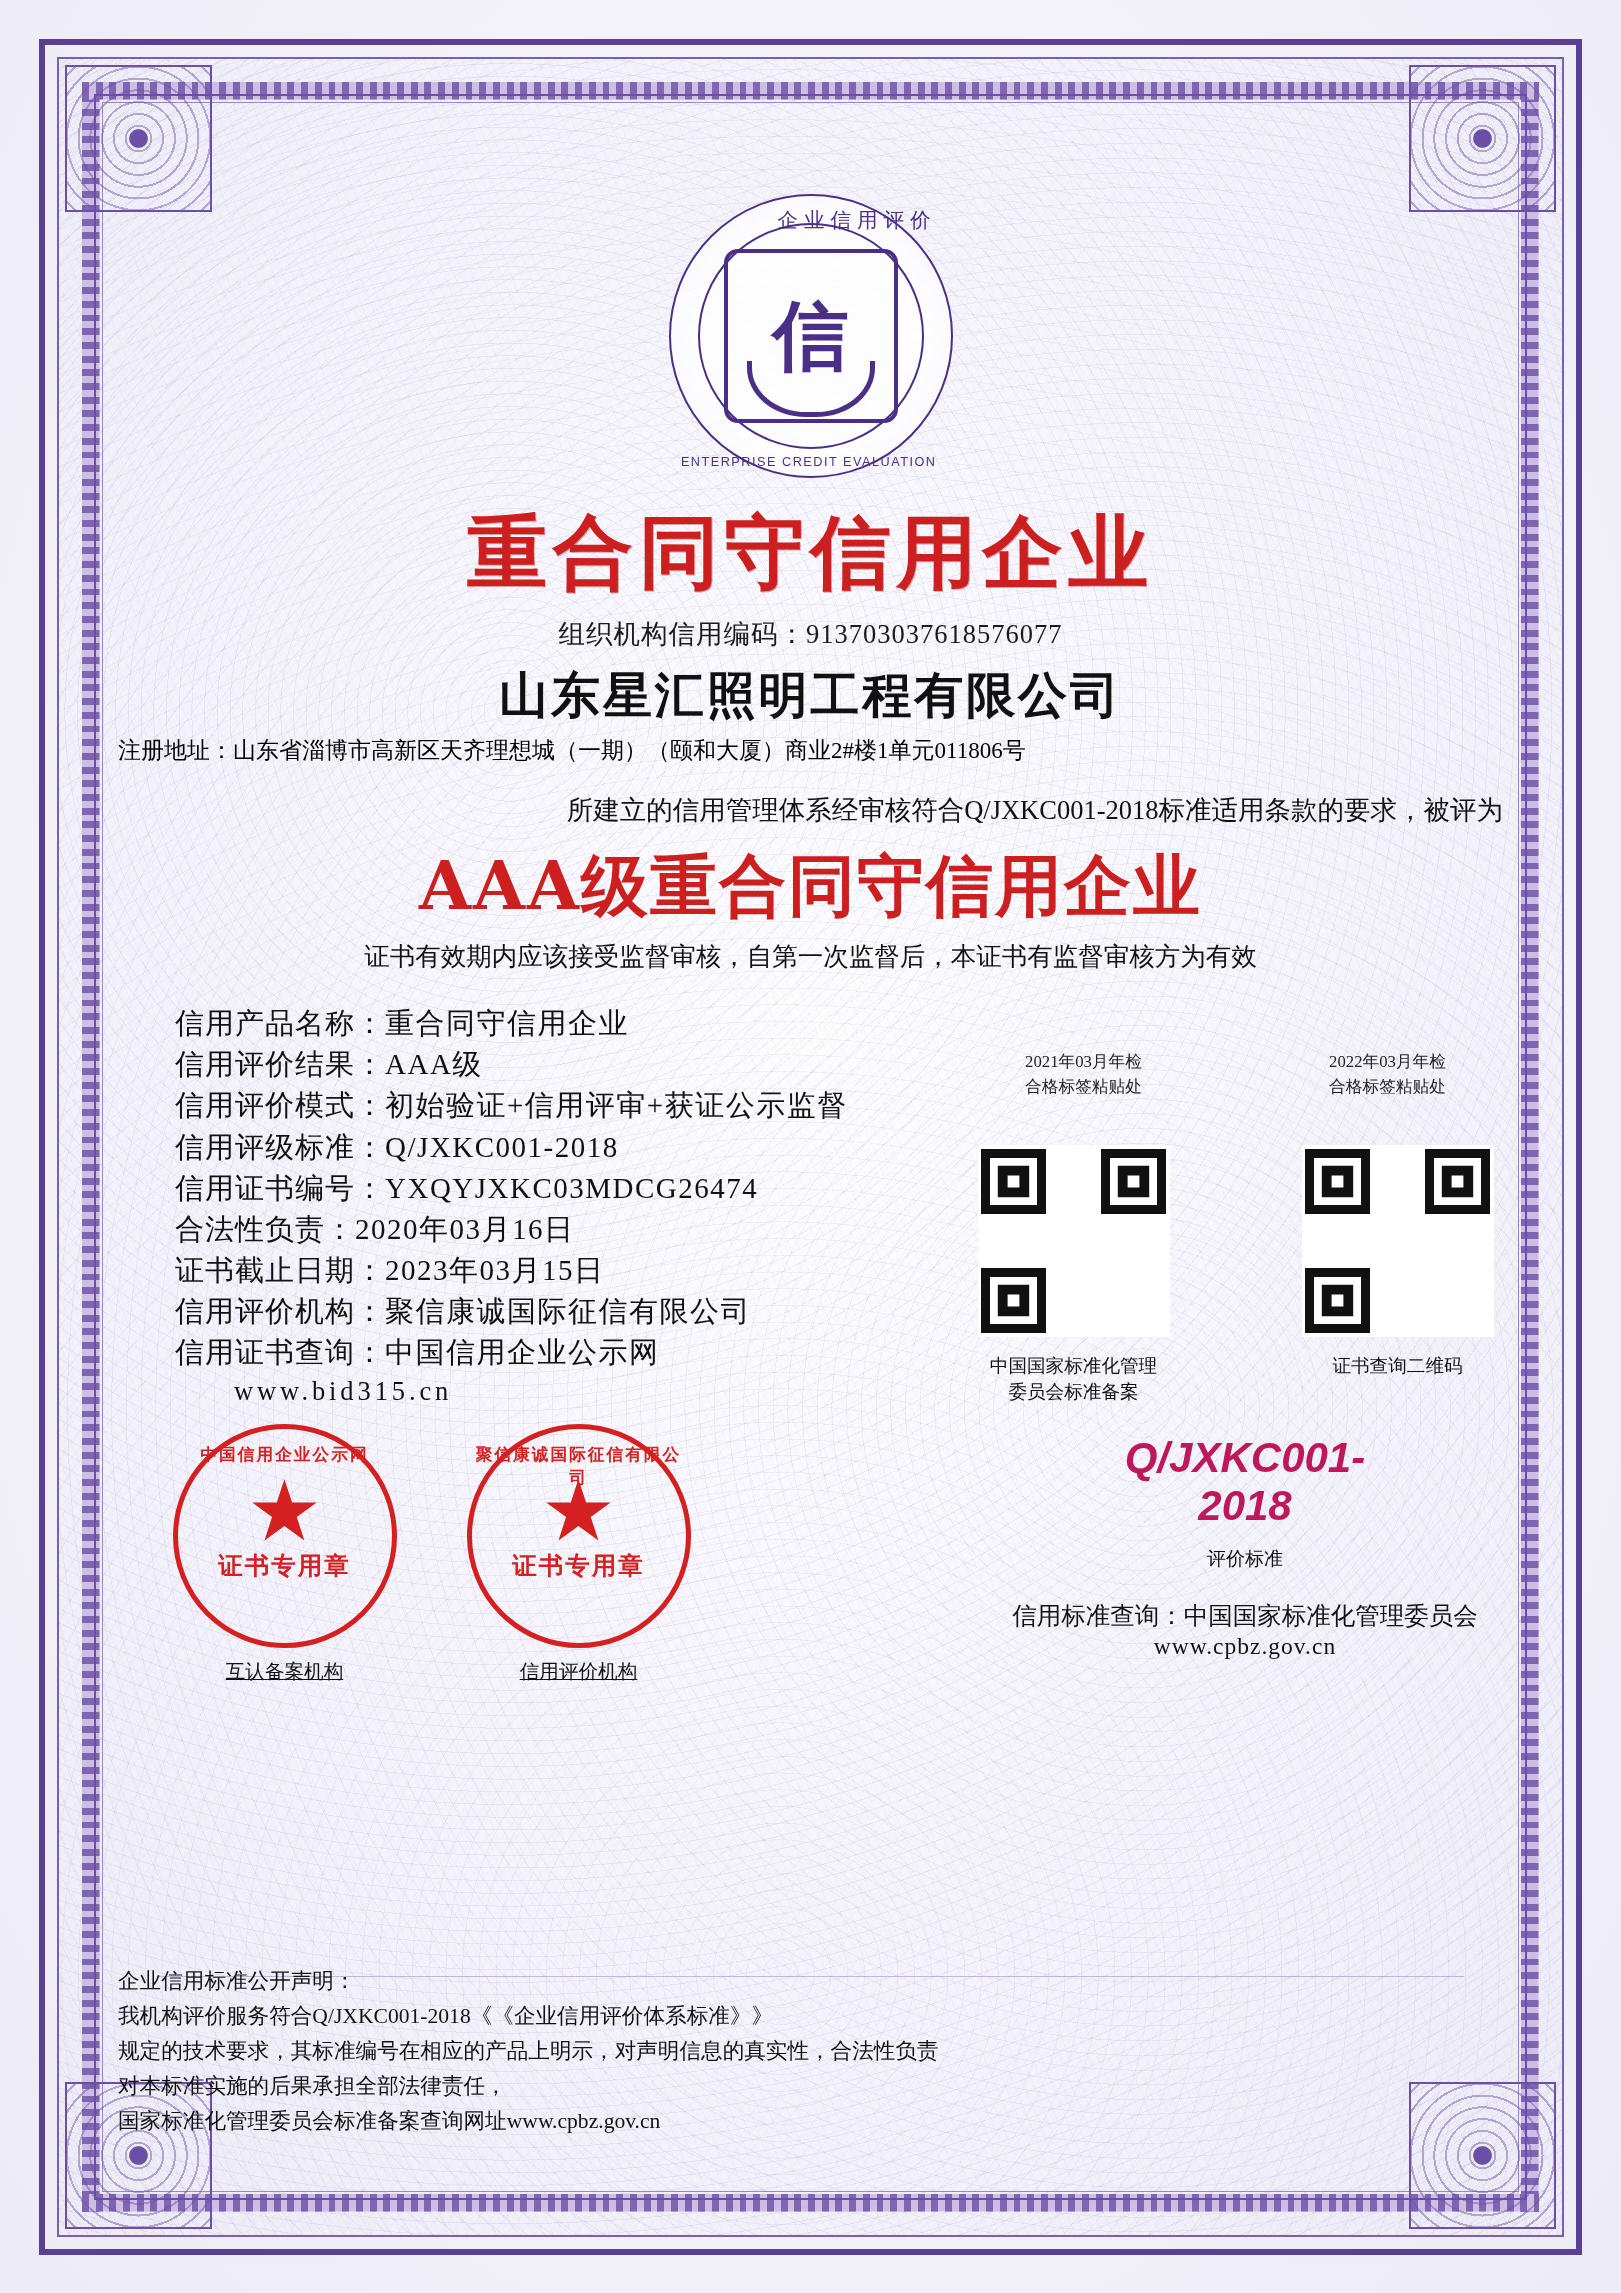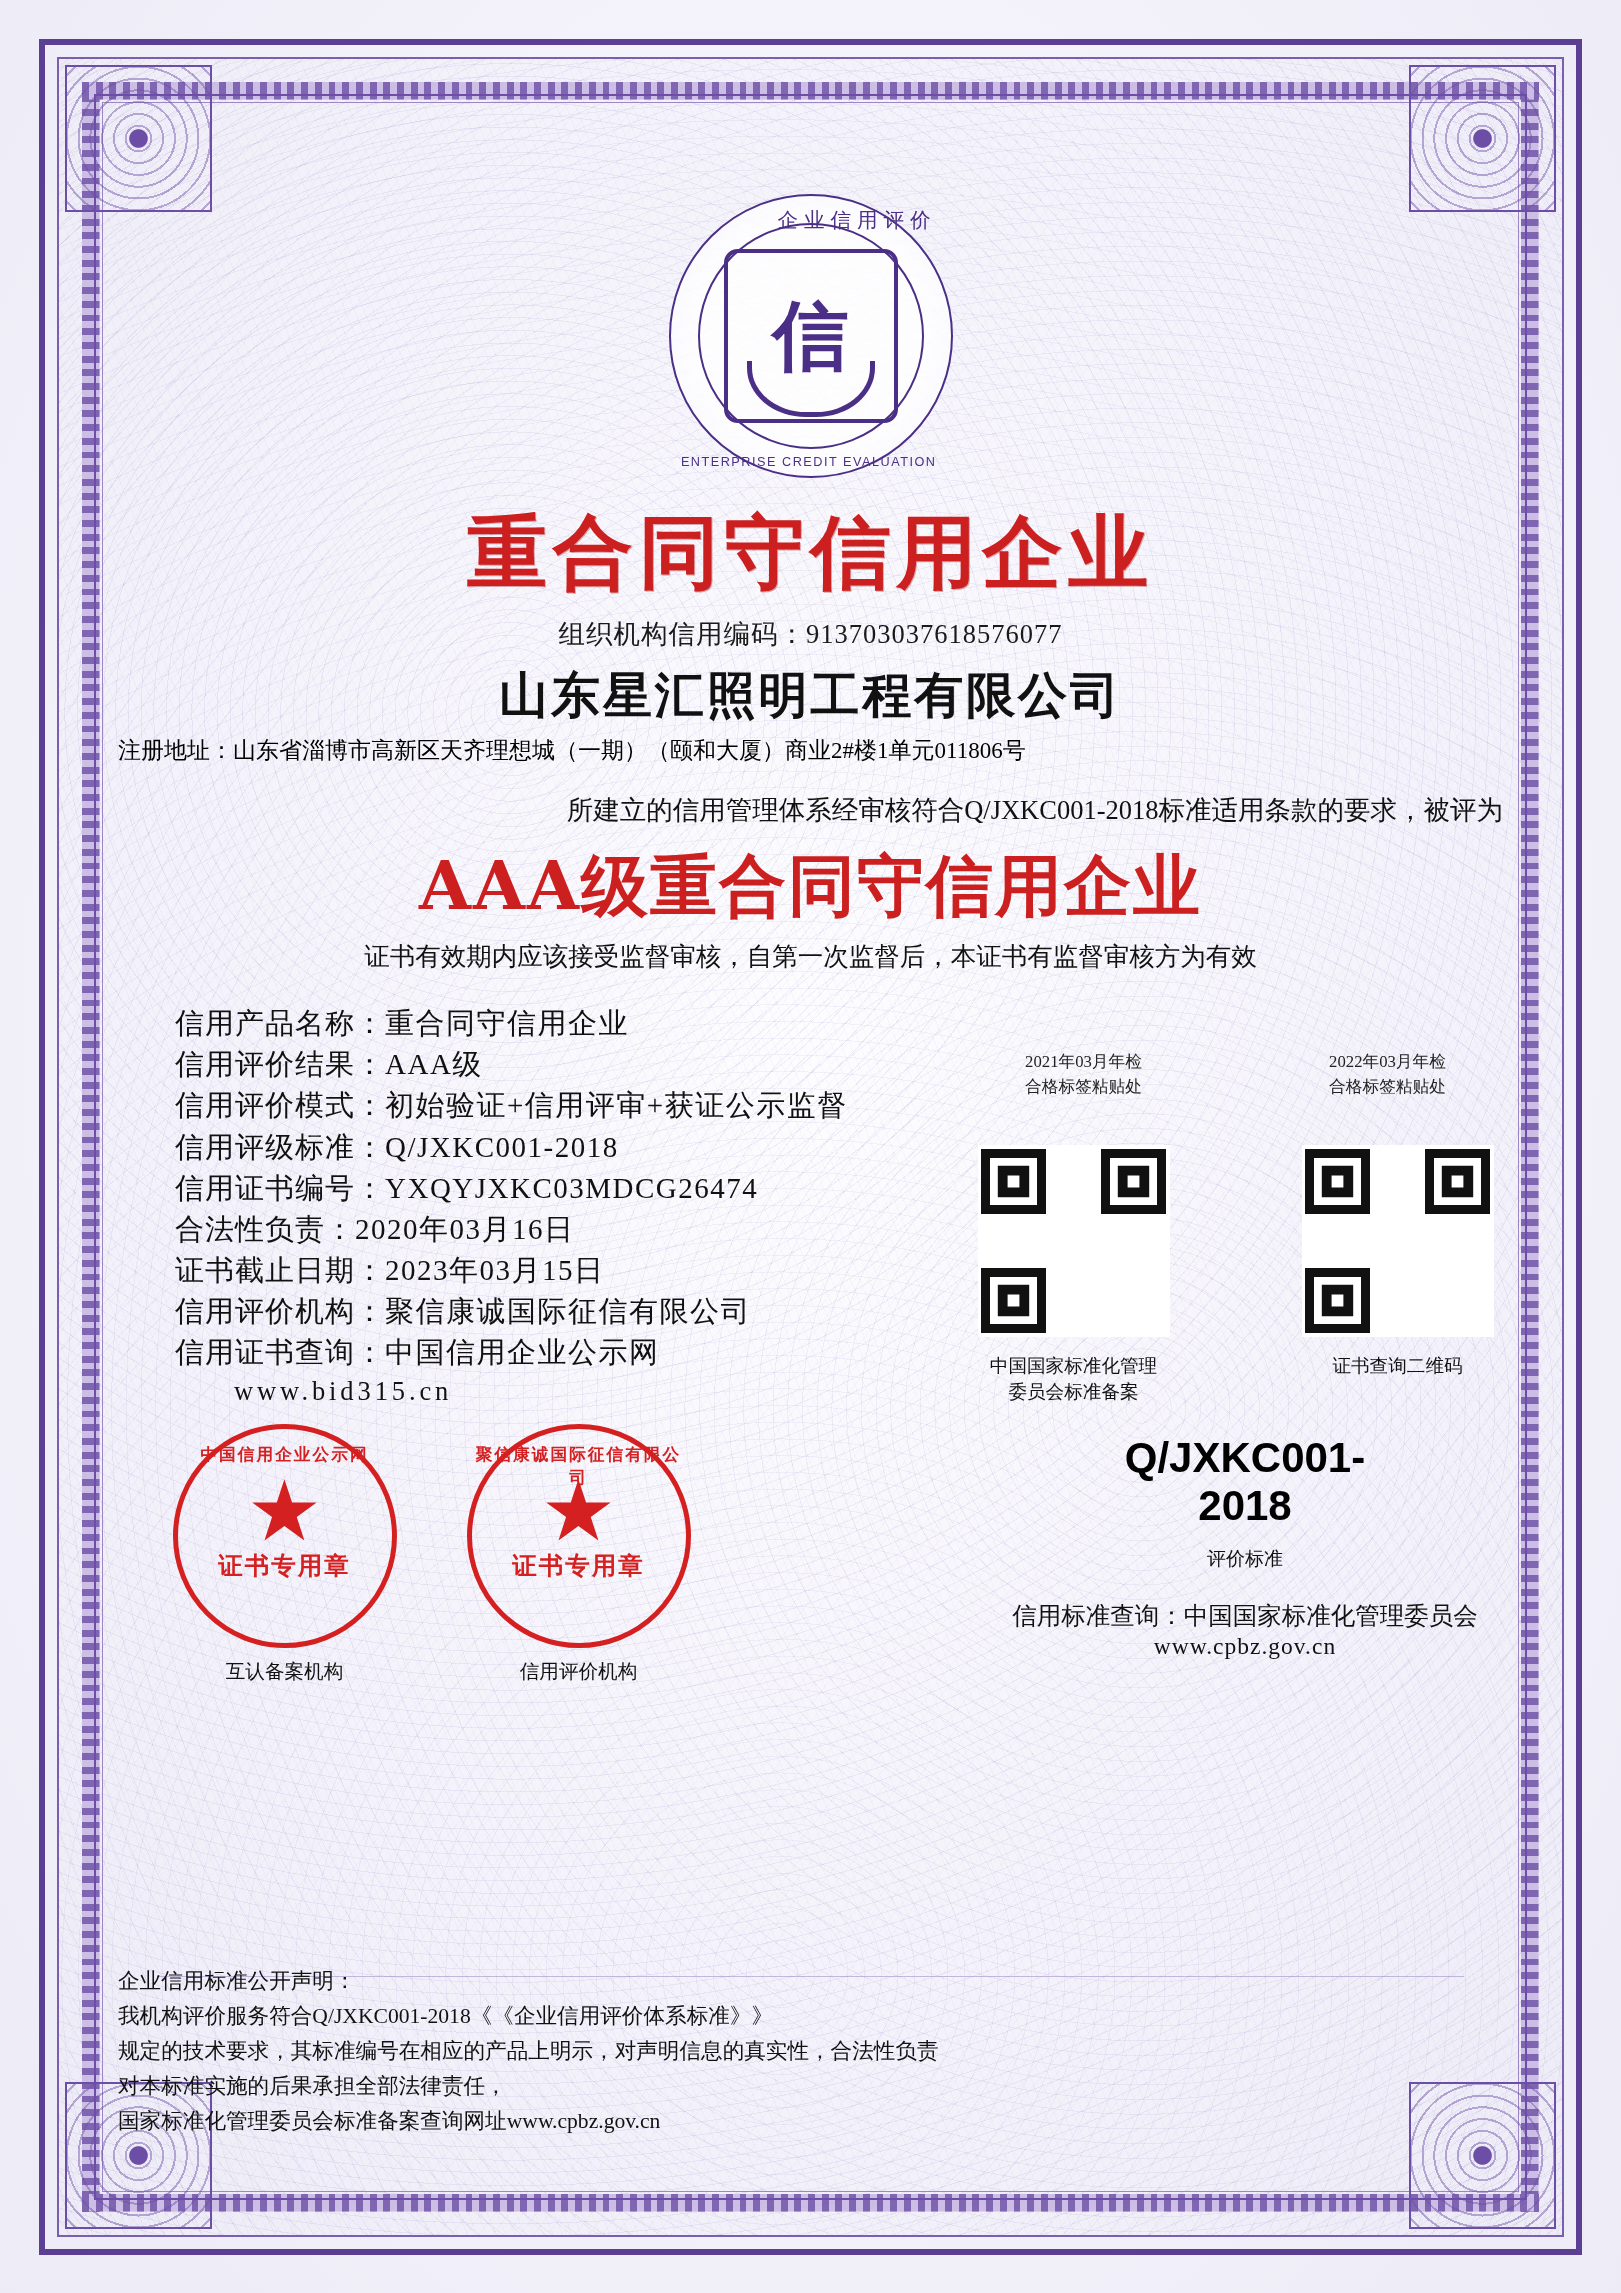--- a/index.html
+++ b/index.html
@@ -345,34 +345,36 @@
     text-align: center;
     font-size: 16.7px;
     color: #d42020;
     font-weight: bold;
     letter-spacing: 2px;
   }
   .seal-caption {
     margin-top: 9.8px;
     font-size: 19.6px;
     color: #111;
+    text-decoration: underline;
   }
 
   
   .std-block {
     position: absolute;
     top: 1318px;
     left: 843px;
     width: 568px;
     text-align: center;
   }
   .std-code {
     font-size: 42px;
     font-weight: bold;
-    color: #000000;
+    font-style: italic;
+    color: #be185d;
     line-height: 1.15;
     font-family: "Liberation Sans", sans-serif;
   }
   .std-label {
     margin-top: 15.7px;
     font-size: 19px;
     color: #111;
   }
   .std-query {
     margin-top: 25.5px;

